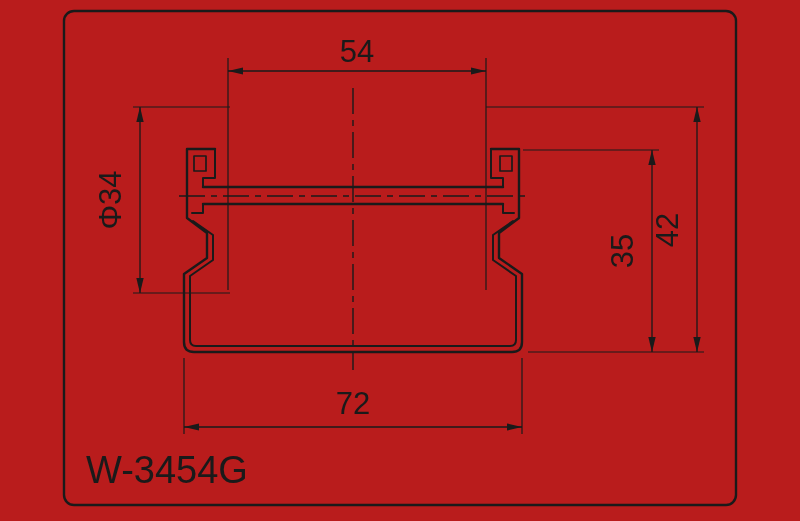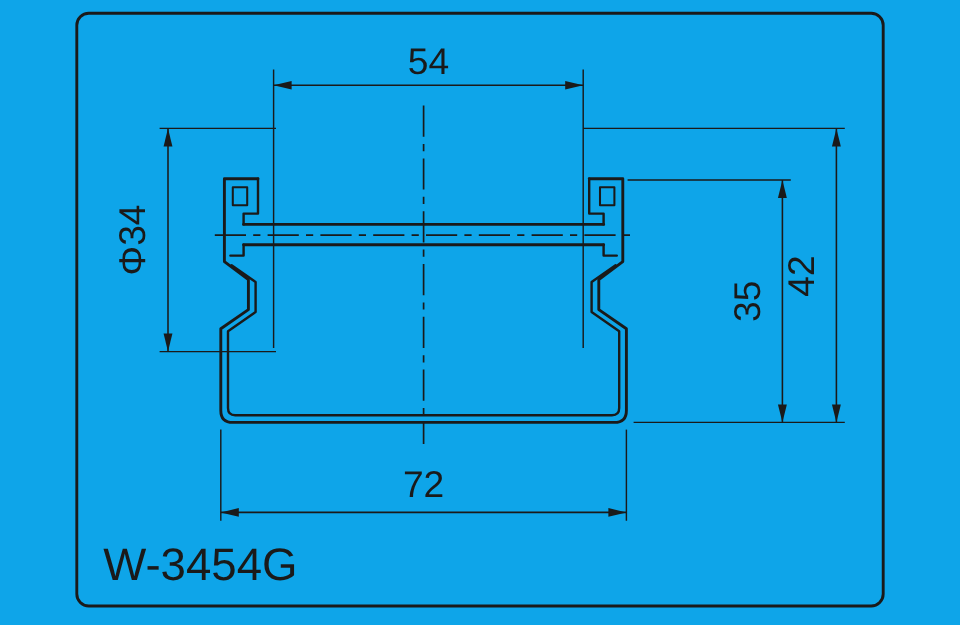--- a/index.html
+++ b/index.html
@@ -4,21 +4,21 @@
 <style>
   html, body {
     margin: 0;
     padding: 0;
     background: #ffffff;
   }
   .canvas {
     position: relative;
     width: 800px;
     height: 521px;
-    background: #0ea5e9;
+    background: #b91c1c;
     overflow: hidden;
   }
   svg { display: block; }
 
   .outline {
     fill: none;
     stroke: #1a1a1a;
     stroke-width: 2.4;
     stroke-linejoin: round;
     stroke-linecap: round;

